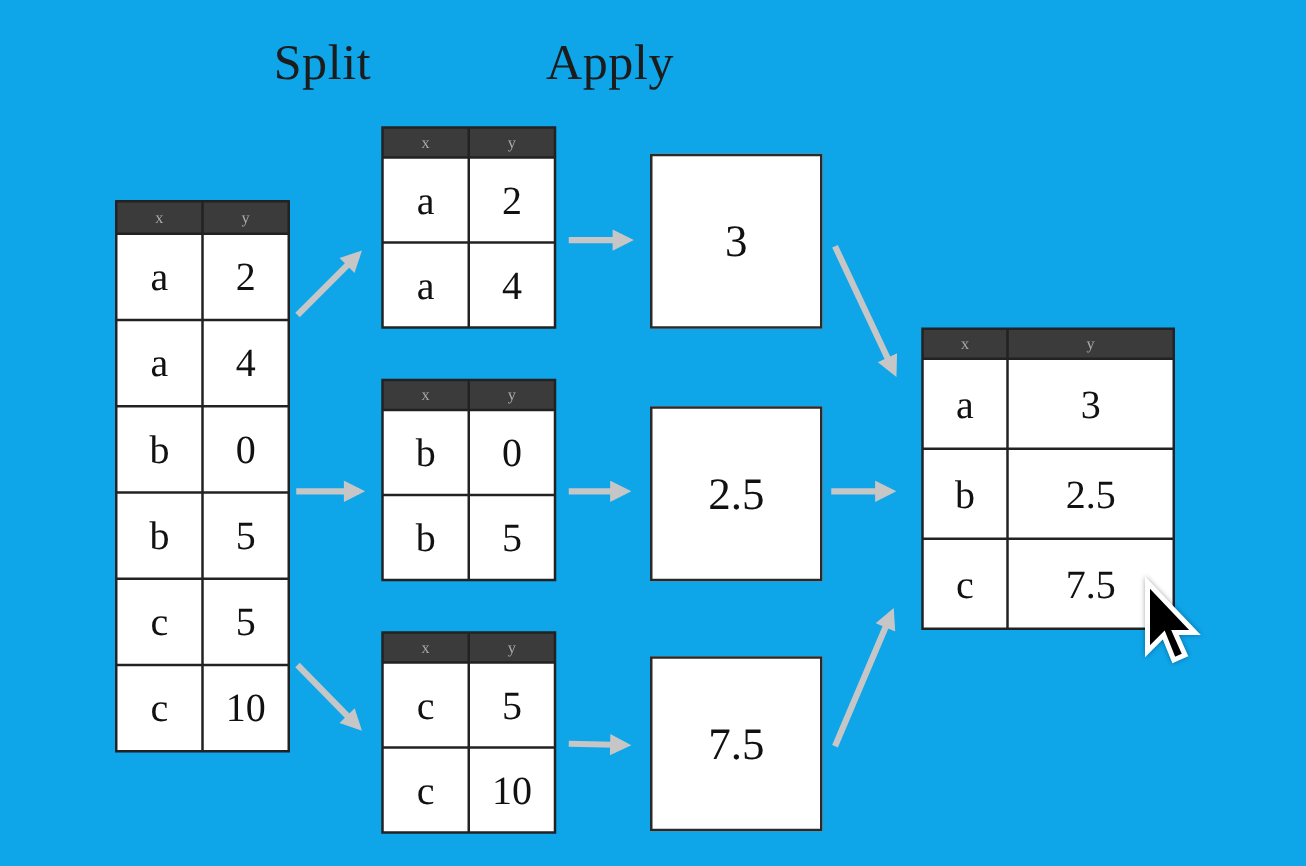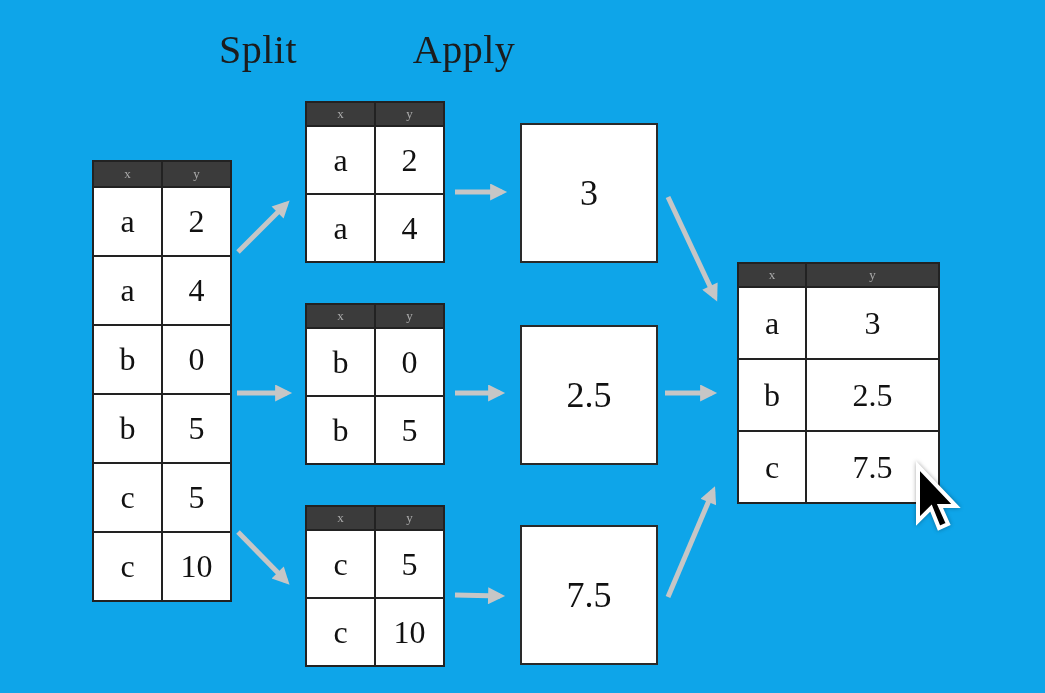--- a/index.html
+++ b/index.html
@@ -74,21 +74,21 @@
     pointer-events: none;
     filter: drop-shadow(0 0 2px rgba(0,0,0,0.35));
   }
 </style>
 </head>
 <body>
 
 <div class="canvas">
 
   <div class="stage-label" style="left:258px;">Split</div>
-  <div class="stage-label" style="left:464px;">Apply</div>
+  <div class="stage-label" style="left:488px;">Apply</div>
 
   <svg class="arrow-layer" width="1045" height="693" viewBox="0 0 1045 693">
     <defs>
       <marker id="ah" viewBox="0 0 10 10" refX="7" refY="5" markerWidth="21" markerHeight="17" orient="auto" markerUnits="userSpaceOnUse">
         <path d="M0,0 L10,5 L0,10 z" fill="#c6c6c6"></path>
       </marker>
     </defs>
     <line x1="238" y1="252" x2="286" y2="204" stroke="#c6c6c6" stroke-width="5" marker-end="url(#ah)"></line>
     <line x1="237" y1="393" x2="287" y2="393" stroke="#c6c6c6" stroke-width="5" marker-end="url(#ah)"></line>
     <line x1="238" y1="532" x2="286" y2="581" stroke="#c6c6c6" stroke-width="5" marker-end="url(#ah)"></line>

